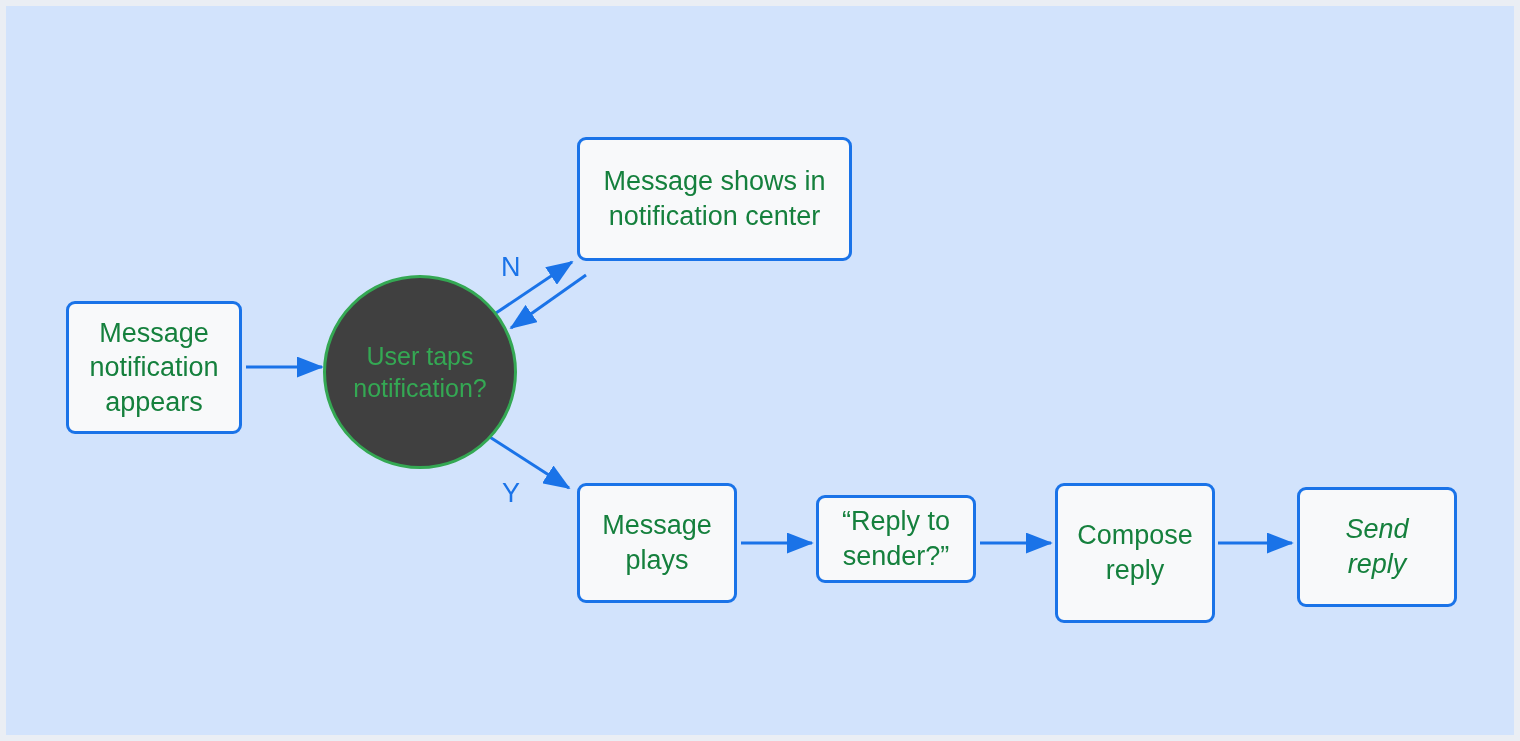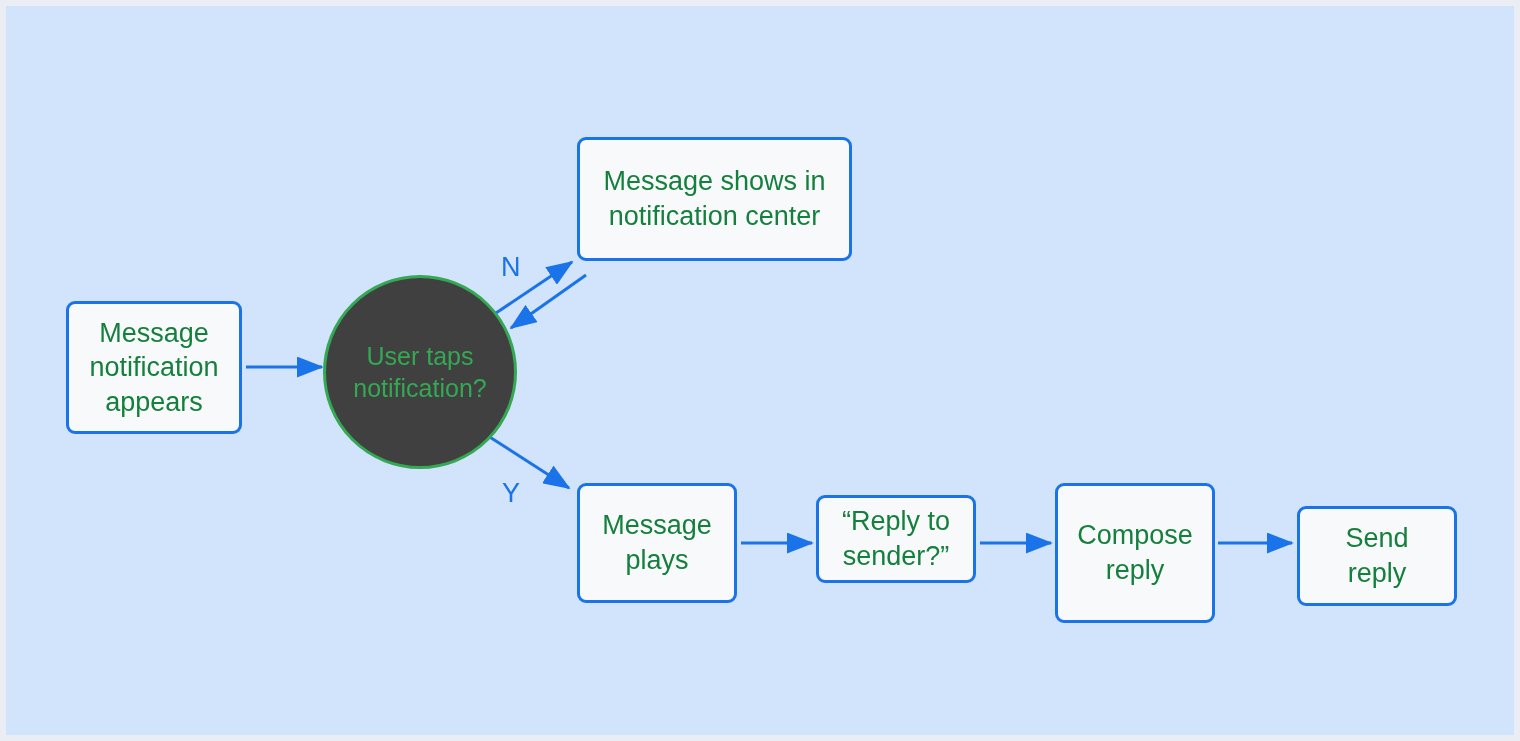--- a/index.html
+++ b/index.html
@@ -110,20 +110,20 @@
 
   <div class="node box" style="left:571px; top:477px; width:160px; height:120px;">Message
 plays</div>
 
   <div class="node box" style="left:810px; top:477px; width:160px; height:88px;margin-top:12px;">“Reply to
 sender?”</div>
 
   <div class="node box" style="left:1049px; top:477px; width:160px; height:140px;">Compose
 reply</div>
 
-  <div class="node box" style="left:1291px; top:500px; width:160px; height:100px;">Send
+  <div class="node box" style="left:1291px; top:481px; width:160px; height:120px;font-style:italic;">Send
 reply</div>
 
   <div class="edge-label" style="left:495px; top:248px;">N</div>
 
   <div class="edge-label" style="left:496px; top:474px;">Y</div>
 
 </div>
 
 </body></html>

